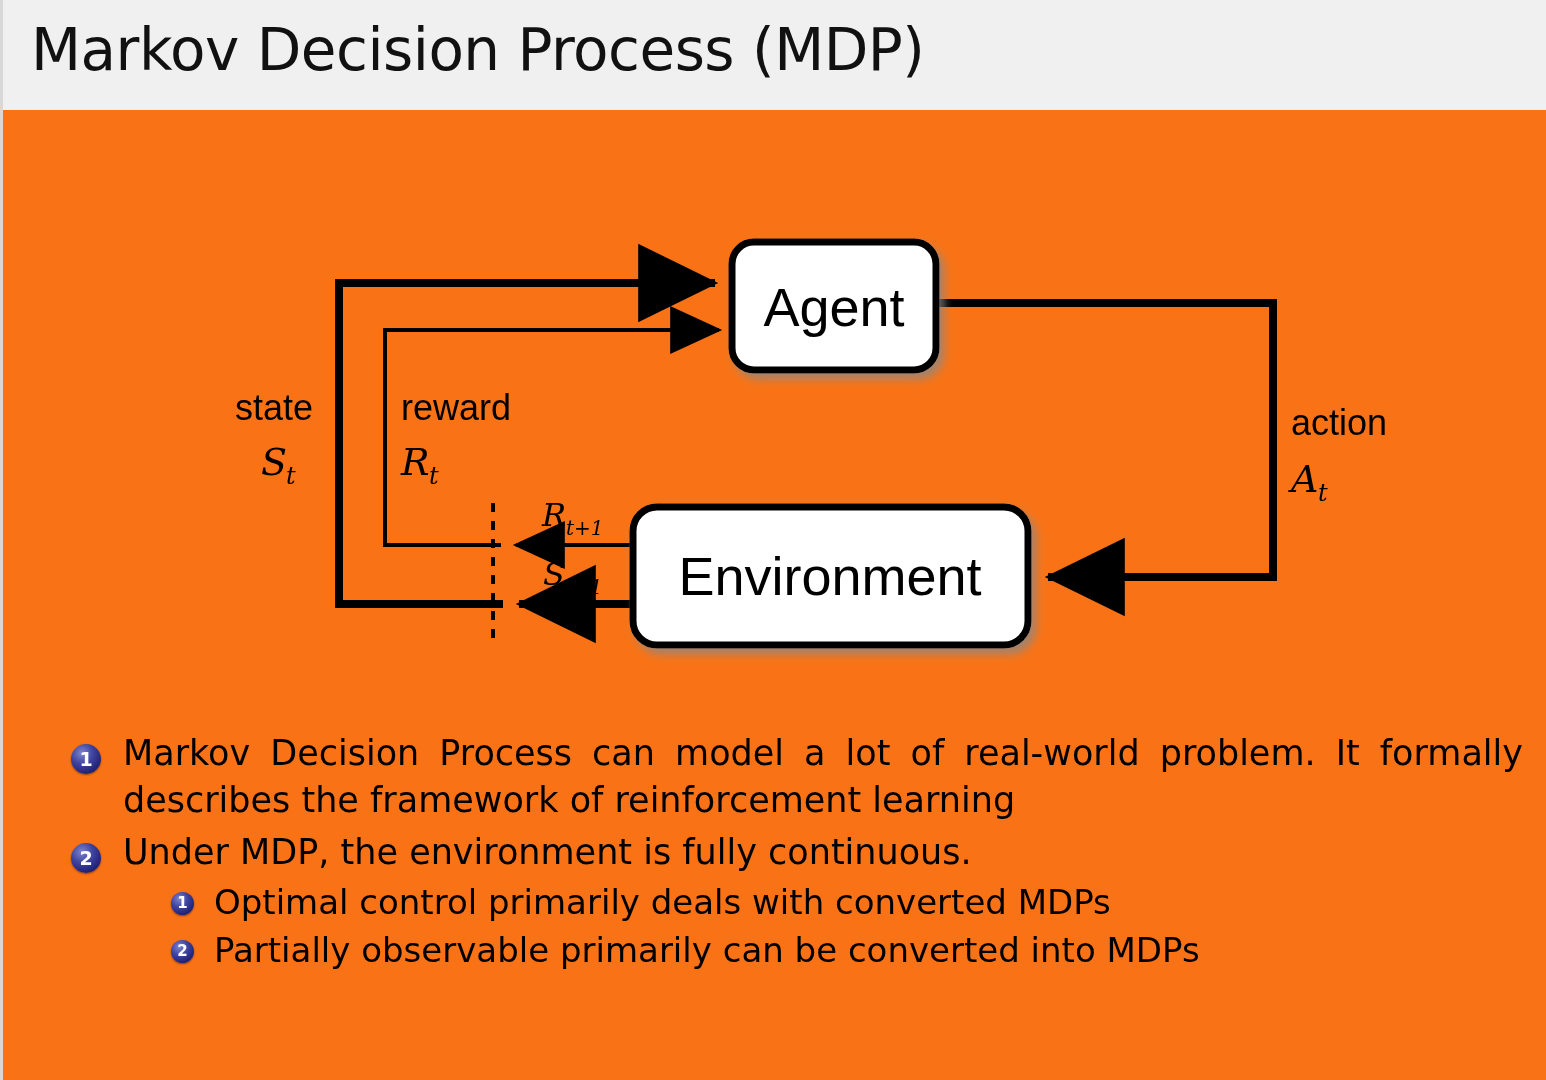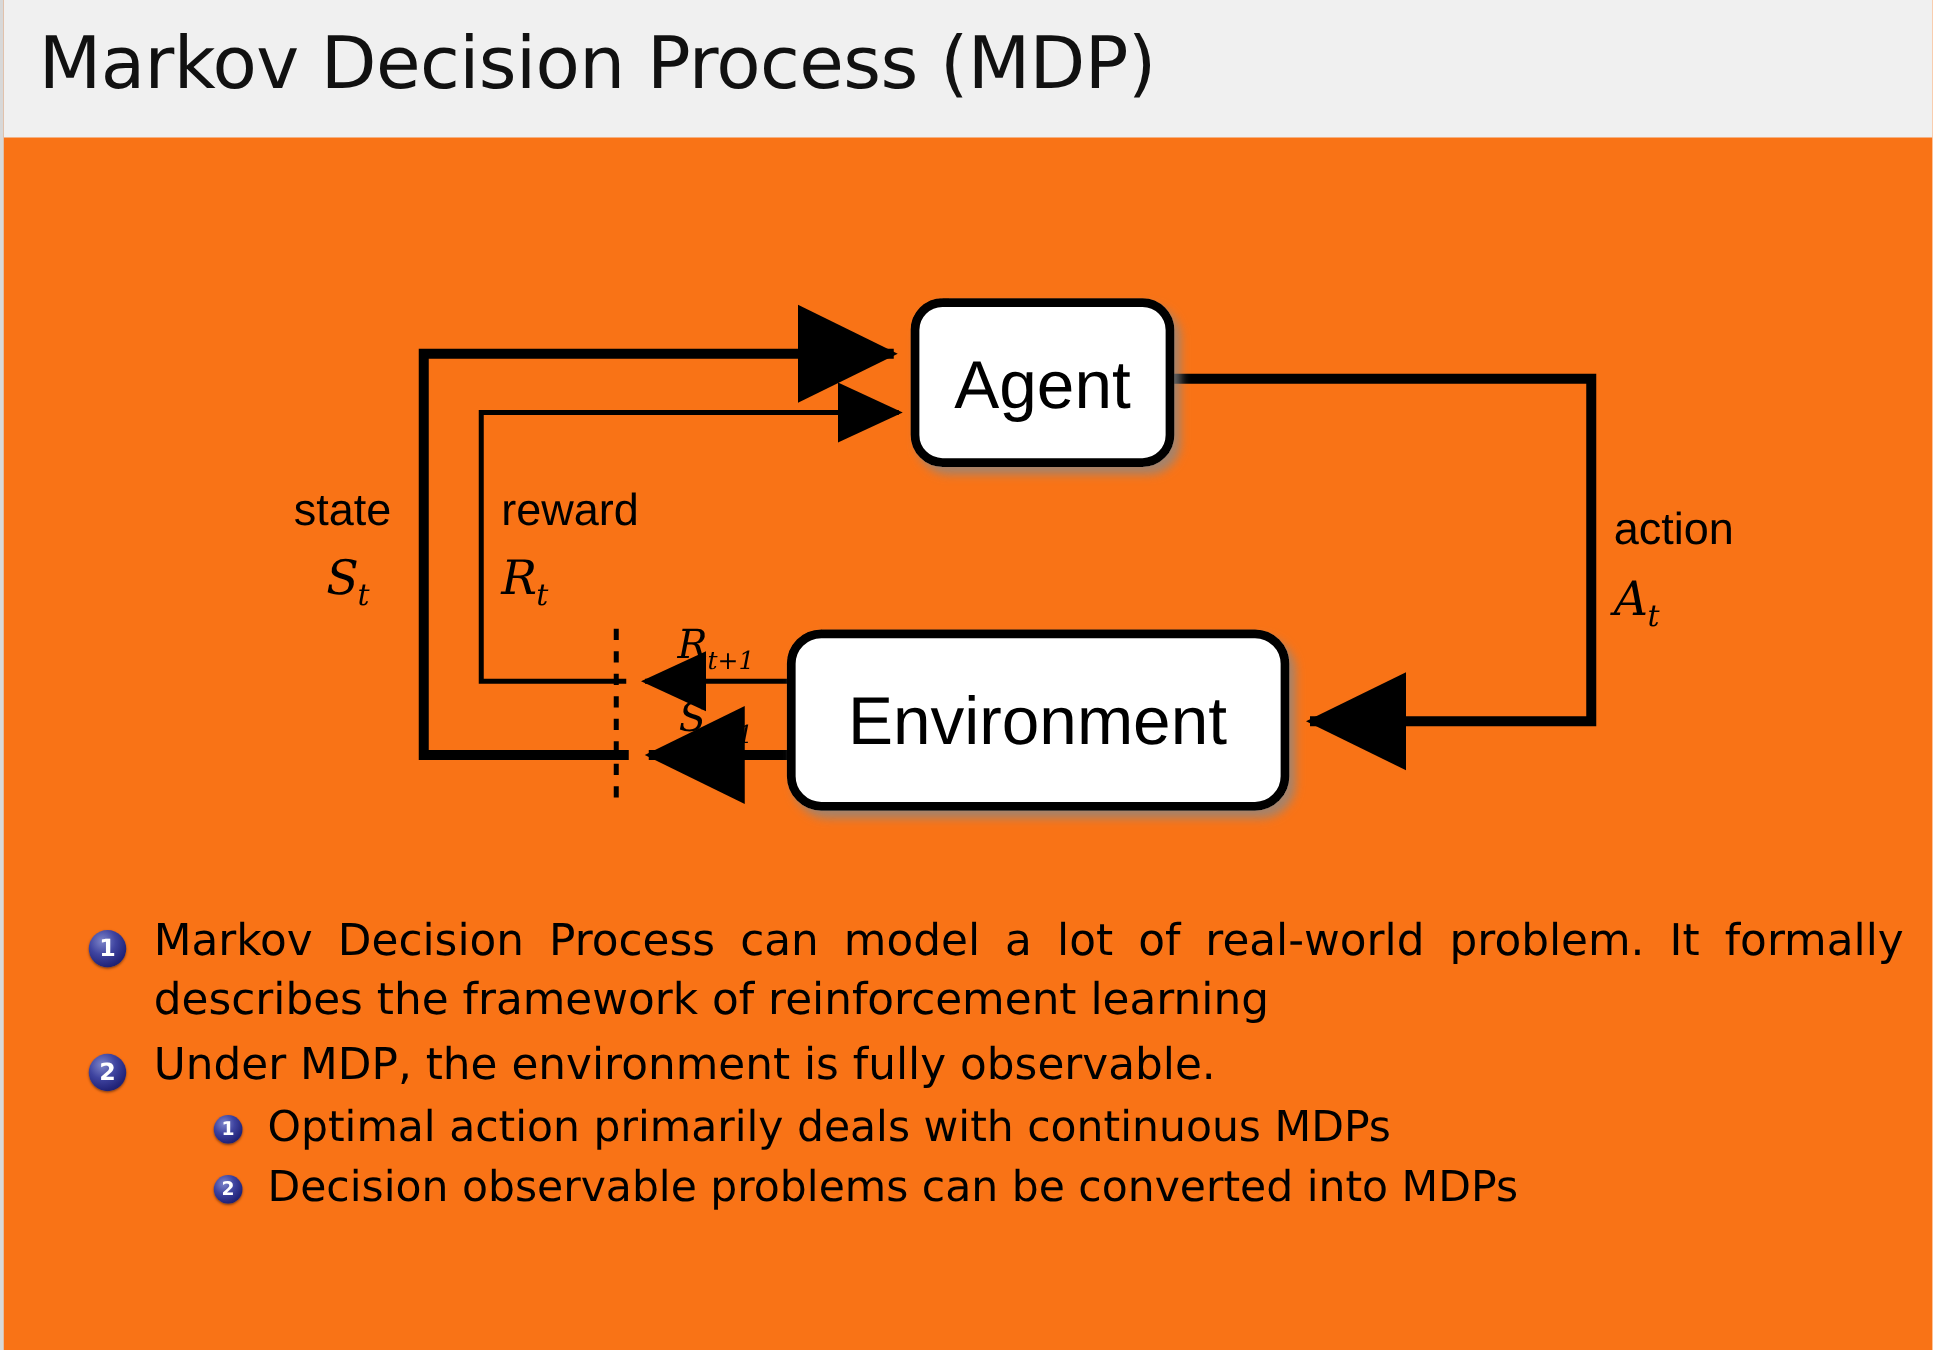--- a/index.html
+++ b/index.html
@@ -226,28 +226,28 @@
 
   <div id="content">
 
     <div class="bullet-row lvl1">
       <span class="badge badge-1">1</span>
       <span class="btext-1">Markov Decision Process can model a lot of real-world problem. It formally describes the framework of reinforcement learning</span>
     </div>
 
     <div class="bullet-row lvl1">
       <span class="badge badge-1">2</span>
-      <span class="btext-1">Under MDP, the environment is fully observable.</span>
+      <span class="btext-1">Under MDP, the environment is fully continuous.</span>
     </div>
 
     <div class="bullet-row lvl2">
       <span class="badge badge-2">1</span>
-      <span class="btext-2">Optimal action primarily deals with continuous MDPs</span>
+      <span class="btext-2">Optimal control primarily deals with converted MDPs</span>
     </div>
 
     <div class="bullet-row lvl2">
       <span class="badge badge-2">2</span>
-      <span class="btext-2">Decision observable problems can be converted into MDPs</span>
+      <span class="btext-2">Partially observable primarily can be converted into MDPs</span>
     </div>
 
   </div>
 
 </div>
 
 </body></html>

